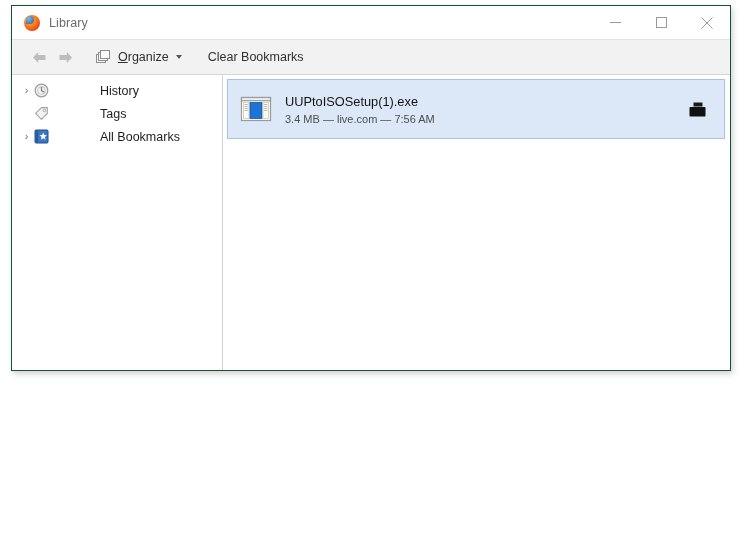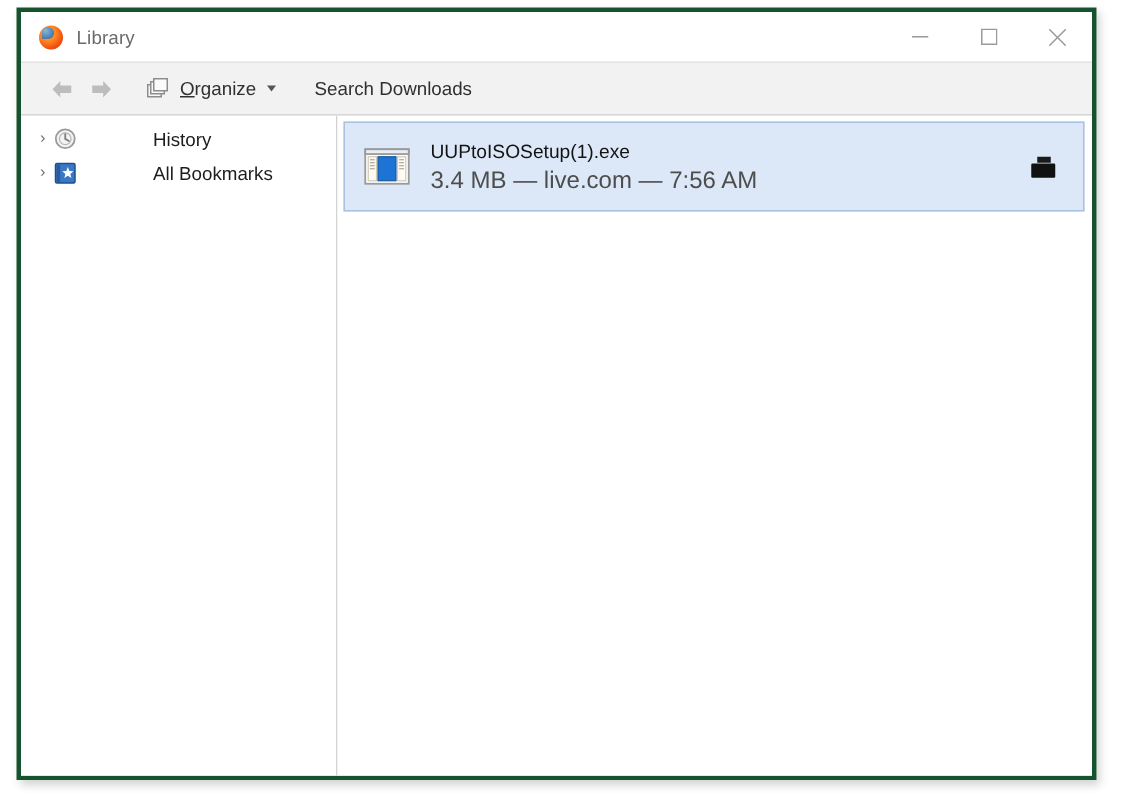--- a/index.html
+++ b/index.html
@@ -10,23 +10,23 @@
     background: #ffffff;
     font-family: "Liberation Sans", sans-serif;
     overflow: hidden;
   }
 
   #window {
     position: absolute;
     left: 11px;
     top: 5px;
     width: 720px;
-    height: 515px;
-    background: #ffffff;
-    border: 3px solid #14532d;
+    height: 366px;
+    background: #ffffff;
+    border: 1px solid #14532d;
     box-shadow: 2px 3px 6px rgba(0,0,0,0.18);
     box-sizing: border-box;
     display: flex;
     flex-direction: column;
   }
 
   
   #titlebar {
     height: 33px;
     min-height: 33px;
@@ -238,21 +238,21 @@
     gap: 4px;
   }
   #download-name {
     font-size: 12.8px;
     color: #131313;
     white-space: nowrap;
     overflow: hidden;
     text-overflow: ellipsis;
   }
   #download-details {
-    font-size: 16px;
+    font-size: 11px;
     color: #4d4d4d;
     white-space: nowrap;
   }
   #download-folder-button {
     width: 26px; height: 26px;
     flex: none;
     display: flex; align-items: center; justify-content: center;
     cursor: default;
   }
 </style>
@@ -300,41 +300,51 @@
     <div id="organize-button">
       <svg width="16" height="15" viewBox="0 0 16 15">
         <rect x="0.5" y="4.5" width="9" height="8" fill="#f7f7f7" stroke="#8d8d8d"></rect>
         <rect x="2.5" y="2.5" width="9" height="8" fill="#f7f7f7" stroke="#8d8d8d"></rect>
         <rect x="4.5" y="0.5" width="9" height="8" fill="#fbfbfb" stroke="#8d8d8d"></rect>
       </svg>
       <span id="organize-label"><span class="uk">O</span><span>rganize</span></span>
       <span class="caret"></span>
     </div>
 
-    <div id="clear-downloads-button">Search Downloads</div>
+    <div id="clear-downloads-button">Clear Bookmarks</div>
 
   </div>
 
   <div id="body">
 
     <div id="sidebar">
 
       <div class="side-row">
         <span class="twisty">›</span>
         <span class="side-icon">
           <svg width="15" height="15" viewBox="0 0 15 15">
             <circle cx="7.5" cy="7.5" r="6.3" fill="#f3f3f3" stroke="#9b9b9b" stroke-width="1.2"></circle>
             <circle cx="7.5" cy="7.5" r="3.9" fill="none" stroke="#b5b5b5" stroke-width="0.8"></circle>
             <path d="M7.5 4.4 L7.5 7.6 L9.9 9" stroke="#7e7e7e" stroke-width="1.2" fill="none" stroke-linecap="round"></path>
           </svg>
         </span>
         <span class="side-label">History</span>
       </div>
 
 
+      <div class="side-row">
+        <span class="twisty"></span>
+        <span class="side-icon">
+          <svg width="15" height="15" viewBox="0 0 15 15">
+            <path d="M1.6 7.4 L7.4 1.6 L13.3 1.6 L13.3 7.5 L7.5 13.3 Z" fill="#f4f4f4" stroke="#a2a2a2" stroke-width="1.1" stroke-linejoin="round"></path>
+            <circle cx="10.4" cy="4.5" r="1.25" fill="#ffffff" stroke="#9a9a9a" stroke-width="0.9"></circle>
+          </svg>
+        </span>
+        <span class="side-label">Tags</span>
+      </div>
 
       <div class="side-row">
         <span class="twisty">›</span>
         <span class="side-icon">
           <svg width="15" height="15" viewBox="0 0 15 15">
             <rect x="1" y="1" width="13" height="13" rx="1" fill="#3b78c3" stroke="#1e4f8e" stroke-width="1"></rect>
             <rect x="1.8" y="1.8" width="2.3" height="11.4" fill="#2a5a9c"></rect>
             <path d="M9.2 3.4 L10.3 6 L13 6.2 L10.9 8 L11.6 10.7 L9.2 9.2 L6.9 10.7 L7.6 8 L5.5 6.2 L8.2 6 Z" fill="#ffffff"></path>
           </svg>
         </span>

